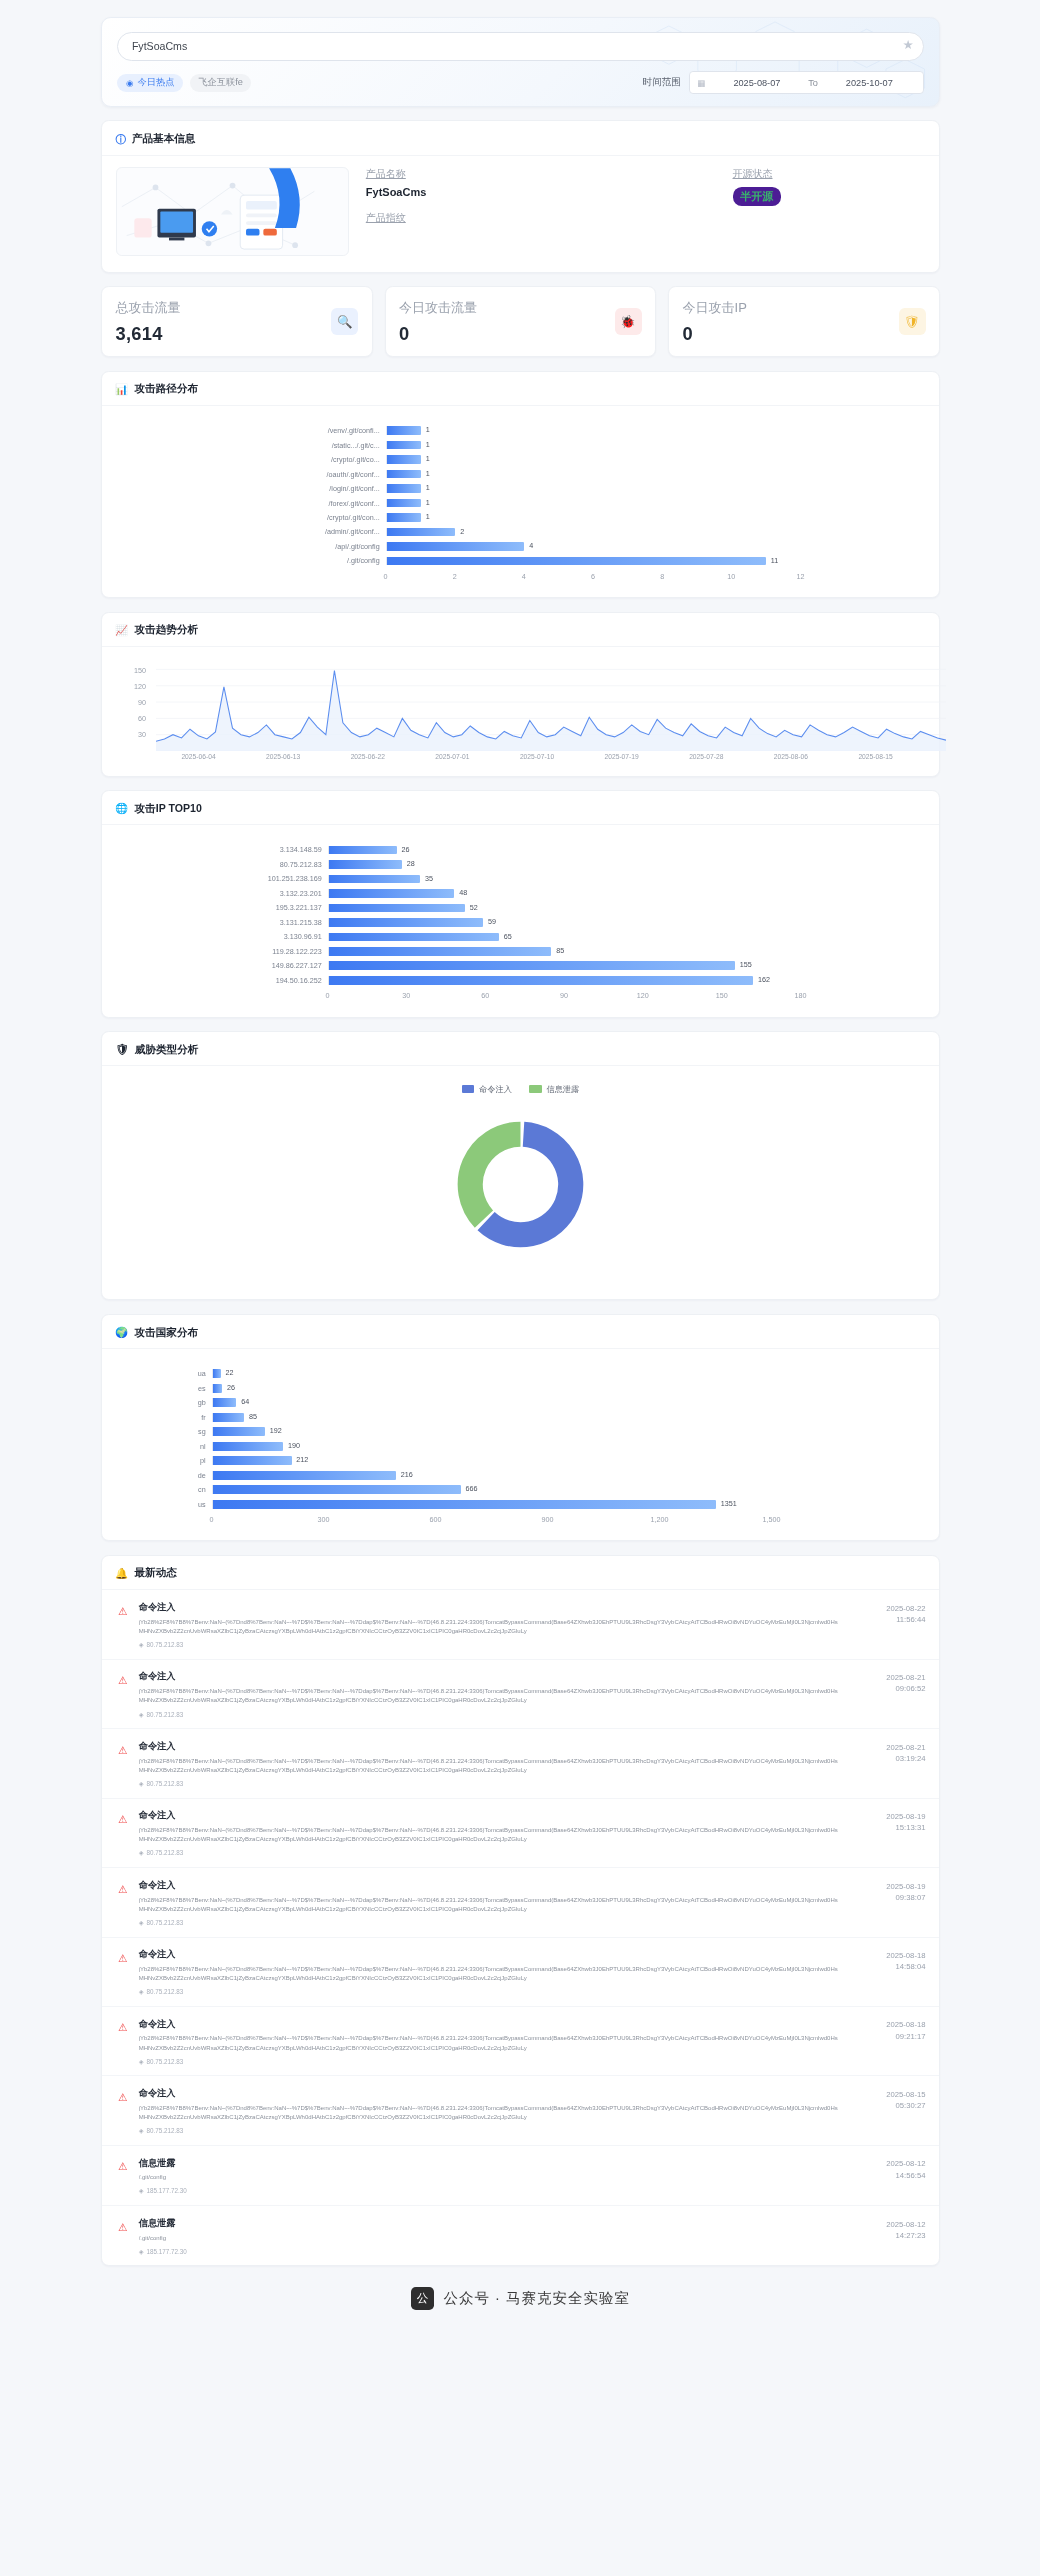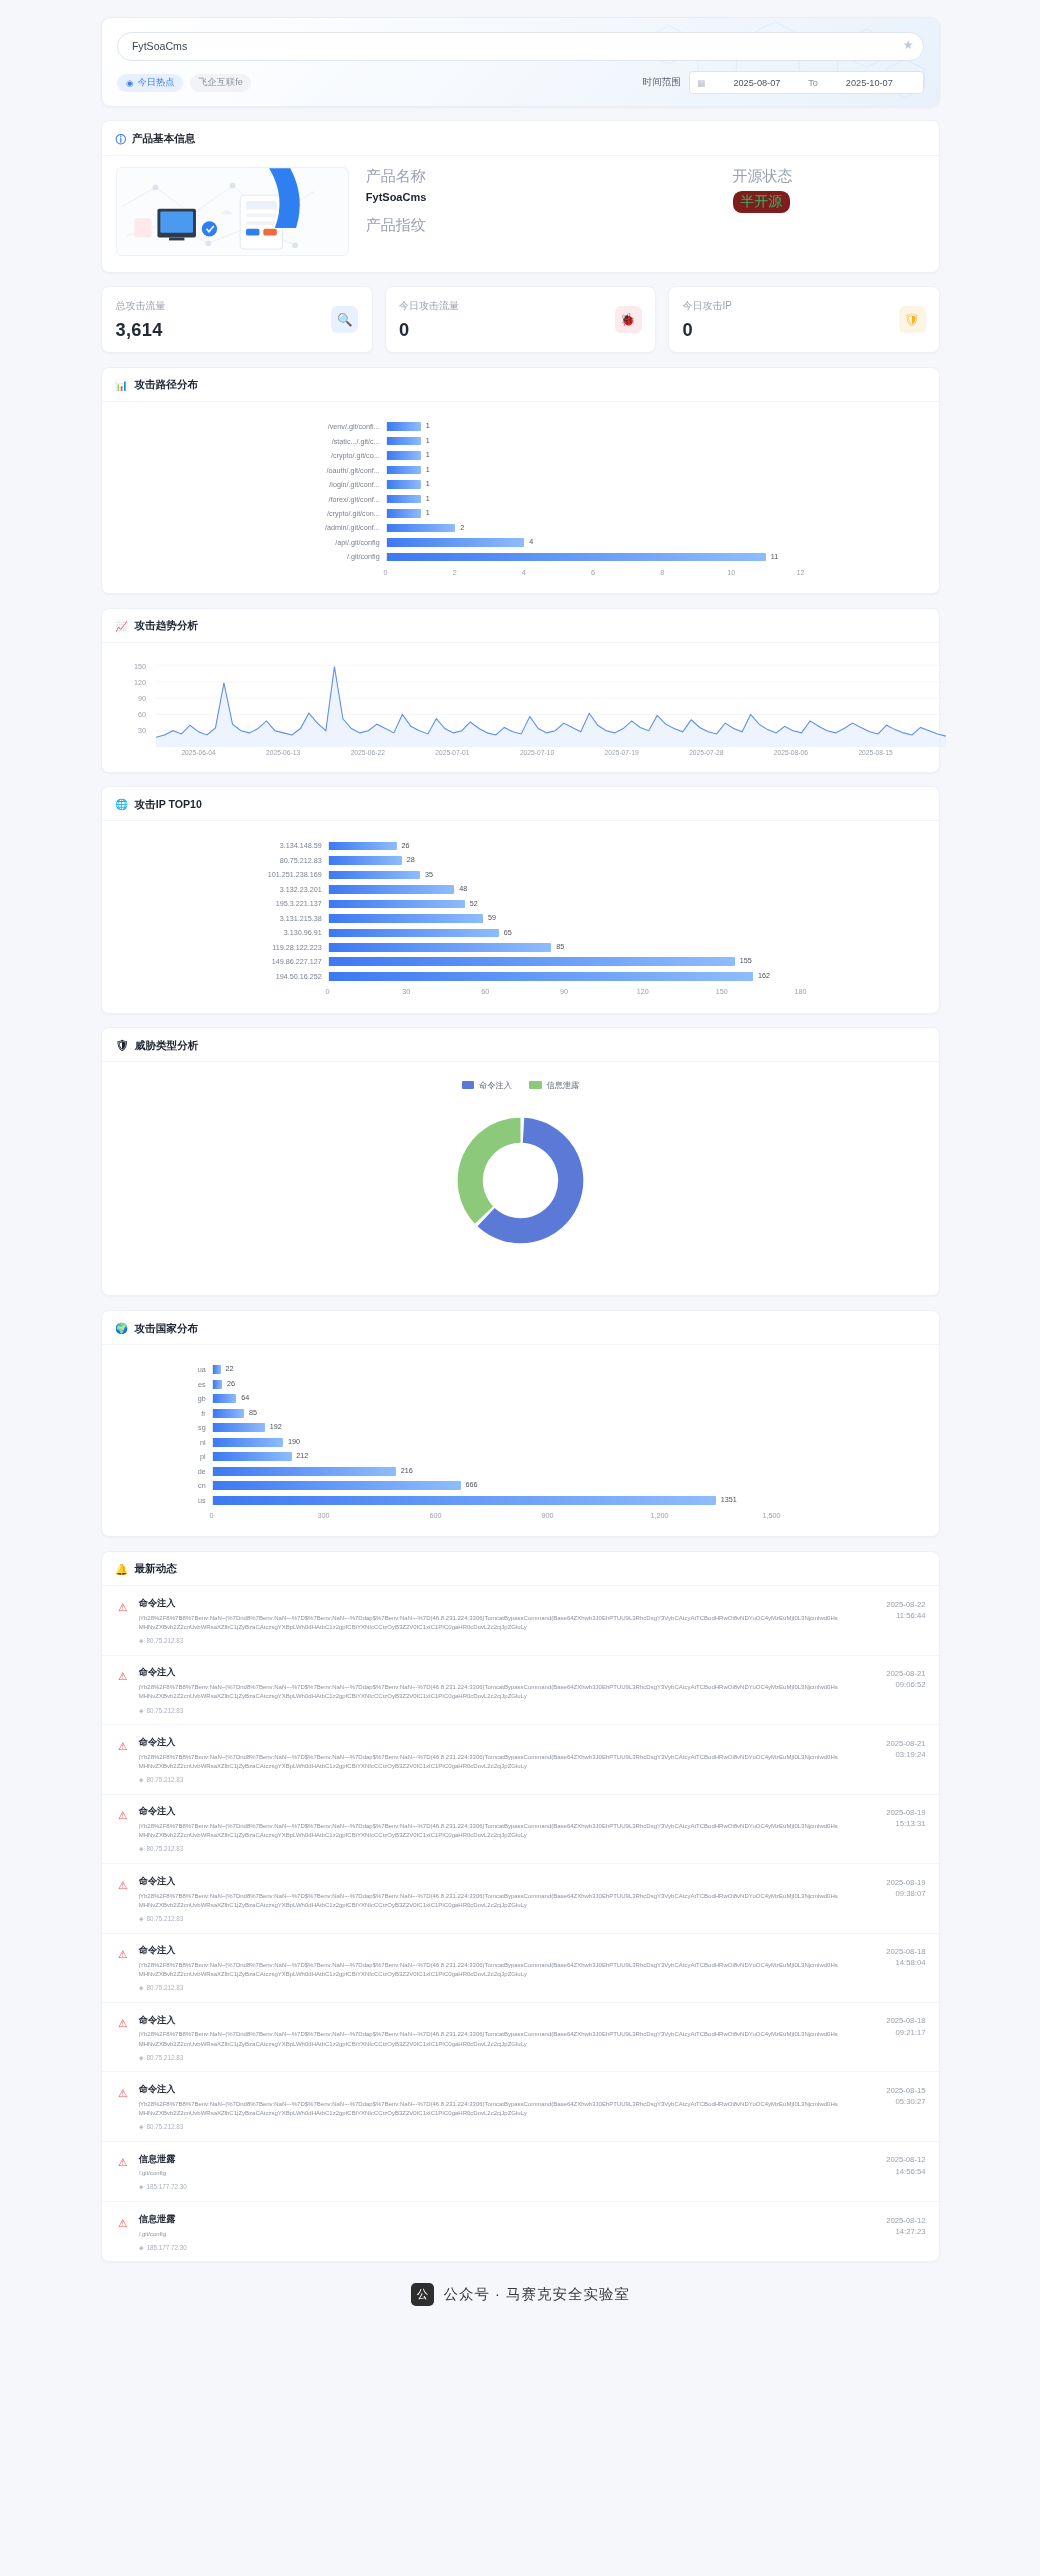--- a/index.html
+++ b/index.html
@@ -77,32 +77,32 @@
 
   
   .prod-wrap { display:flex; gap:17.3px; padding: 11.6px 13.5px 15.4px 13.5px; }
   .prod-thumb {
     width: 233px; height: 89px; border:1px solid #eef1f5; border-radius:5.8px;
     background:#fbfcfe; position:relative; overflow:hidden; flex:none;
   }
   .prod-meta { flex:1; display:flex; }
   .meta-col { flex:1; }
   .meta-col.right { flex:0 0 193px; }
-  .meta-lbl { font-size:15px; color:#9aa1ad; margin-bottom:4.8px; }
+  .meta-lbl { font-size:10px; color:#9aa1ad; margin-bottom:4.8px;text-decoration:underline; }
   .meta-val { font-size:11px; font-weight:bold; color:#1d2430; margin-bottom:12.5px; }
-  .badge-open { display:inline-block; background:#7f1d1d; color:#39b36b; font-size:14px; padding:1.9px 7.7px; border-radius:8.7px; }
+  .badge-open { display:inline-block; background:#4c1d95; color:#39b36b; font-size:11px; padding:1.9px 7.7px; border-radius:8.7px;font-weight:bold; }
 
   
   .stats { display:flex; gap:11.6px; margin-top:13.5px; }
   .stat {
     flex:1; background:#fff; border:1px solid #edf0f4; border-radius:7.7px;
     padding: 11.6px 13.5px; display:flex; align-items:center; justify-content:space-between;
     box-shadow: 0 1px 1.9px rgba(16,38,76,.035);
   }
-  .stat .lbl { font-size:10px; color:#9aa1ad; margin-bottom:5.8px; }
+  .stat .lbl { font-size:13px; color:#9aa1ad; margin-bottom:5.8px; }
   .stat .num { font-size:18.3px; font-weight:bold; color:#222a36; letter-spacing:0.3px; }
   .stat .badge { width:27px;height:27px;border-radius:5.8px; display:flex;align-items:center;justify-content:center; font-size:12.5px; }
   .b-blue{background:#eaf1fe;color:#3a7bef;} .b-green{background:#e8f8ee;color:#35bd6e;}
   .b-red{background:#fdeaea;color:#ef4b4b;} .b-yellow{background:#fdf5e3;color:#f0b429;}
 
   
   .hbar-chart { position:relative; padding: 7.7px 0 0 0; }
   .hbar-row { display:flex; align-items:center; height:10.6px; margin-bottom:3.9px; }
   .hbar-label { font-size:7.2px; color:#7b828f; text-align:right; padding-right:5.8px; flex:none; white-space:nowrap; overflow:hidden; text-overflow:ellipsis; }
   .hbar-track { flex:1; position:relative; height:8.7px; border-left:1px solid #e3e7ee; }

